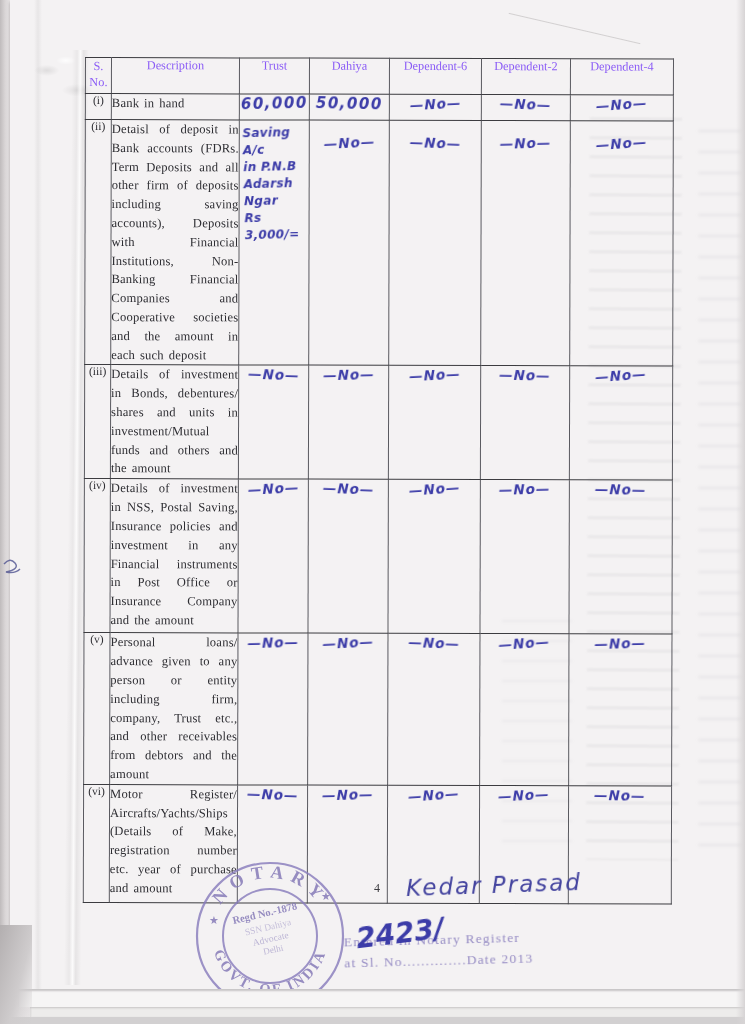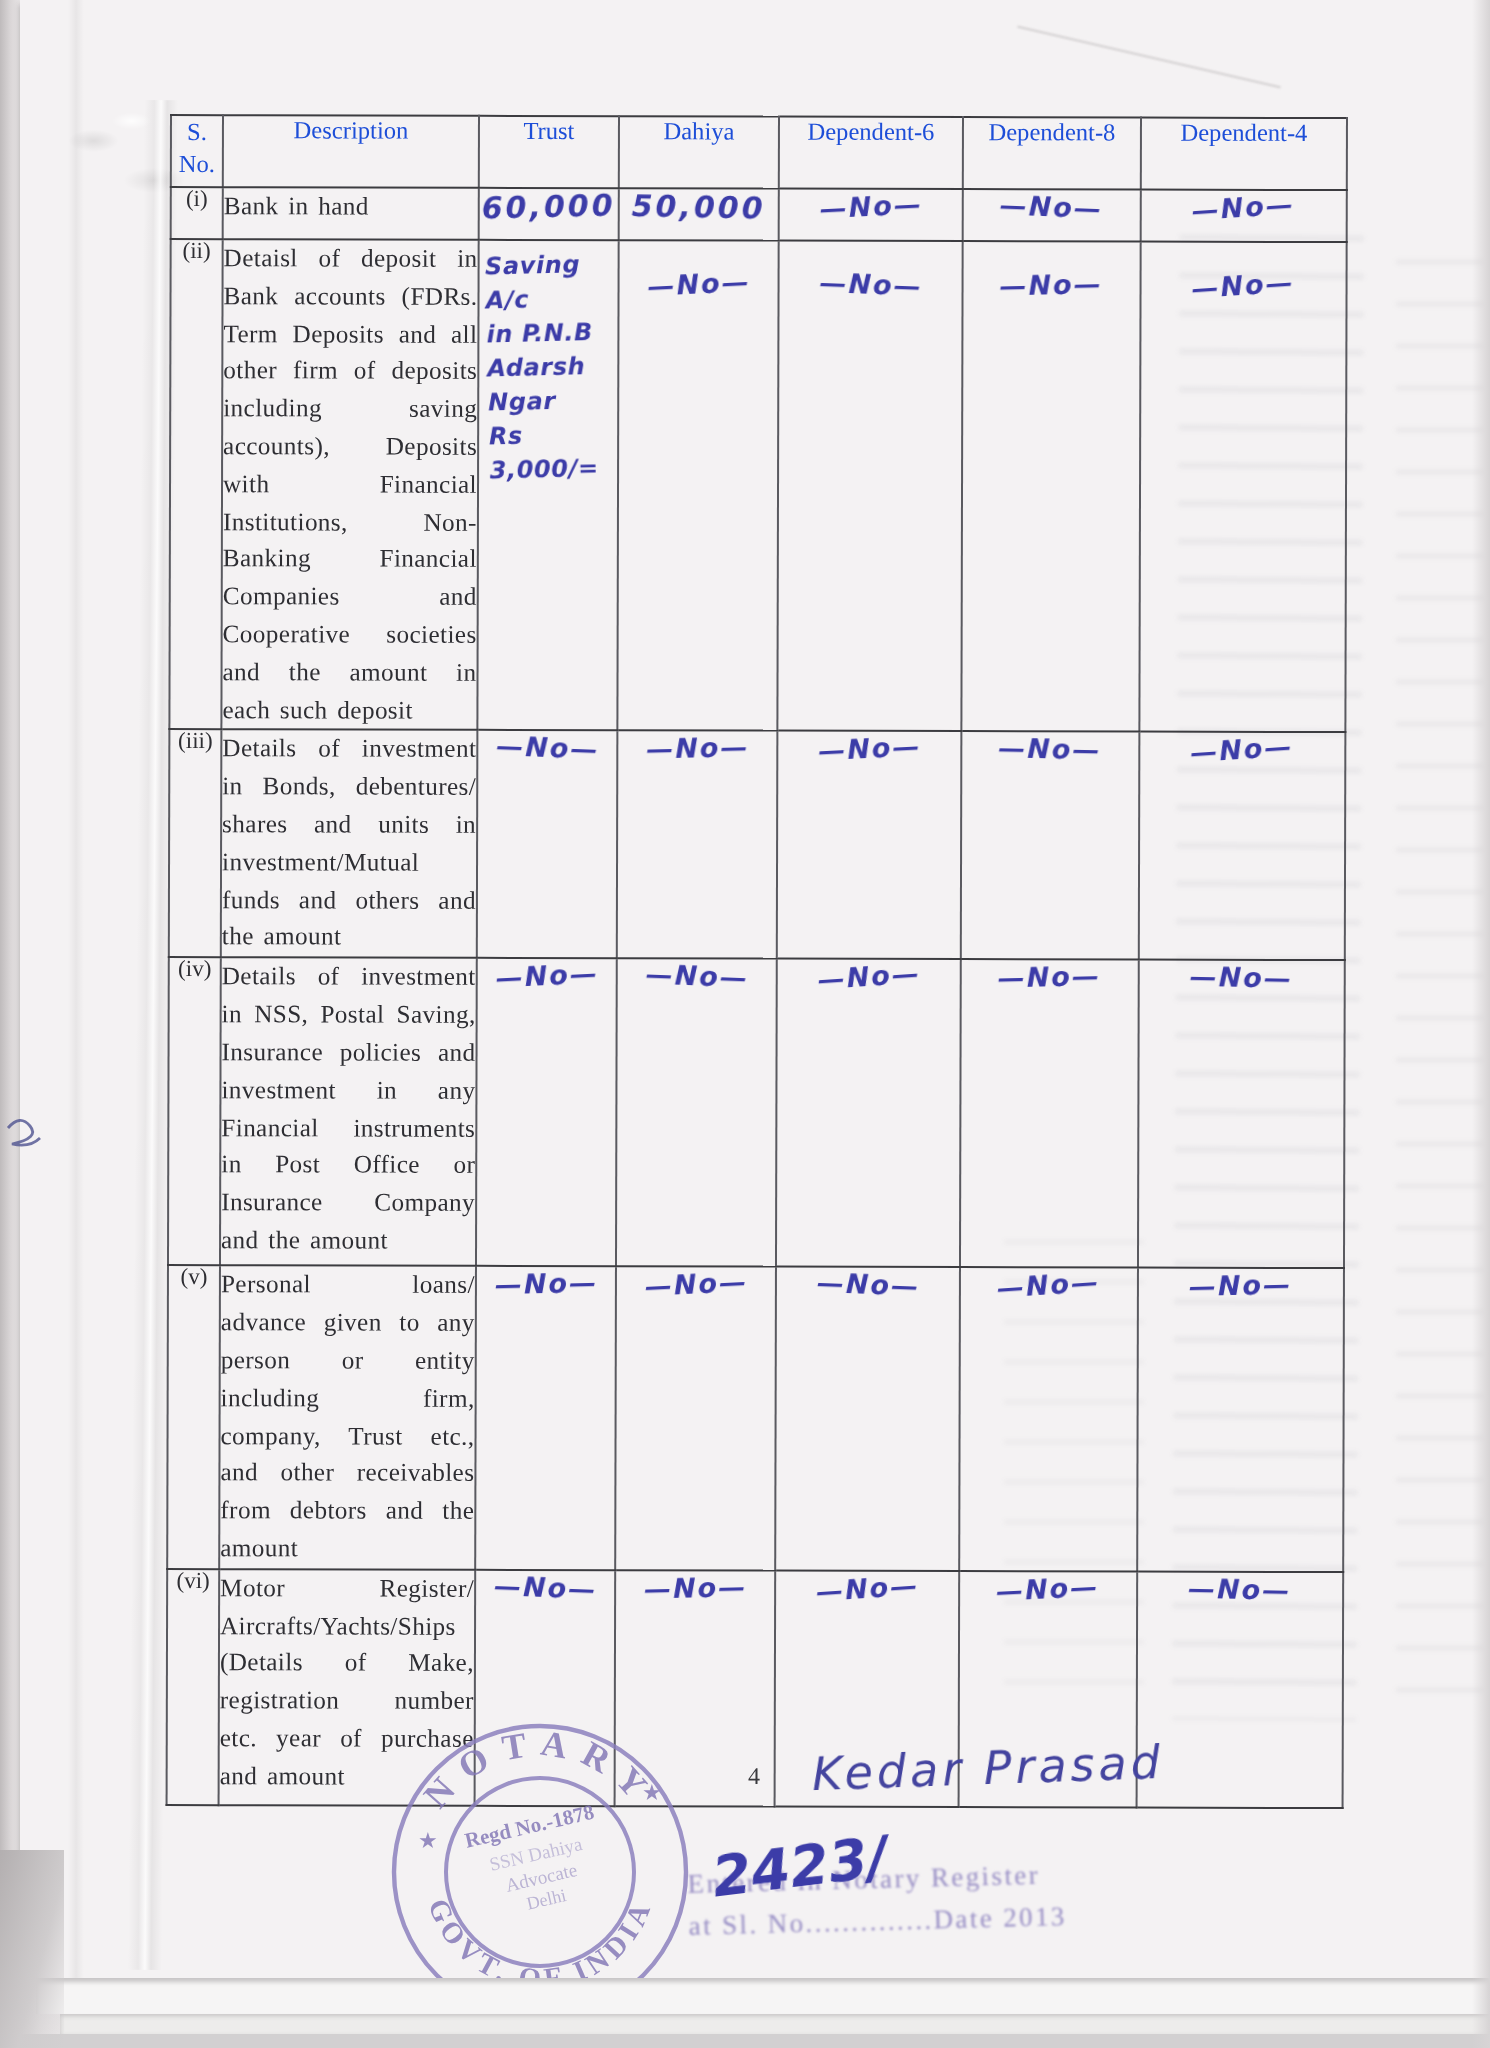--- a/index.html
+++ b/index.html
@@ -43,21 +43,21 @@
     filter:blur(1.4px);}
   .edge-mark{position:absolute;left:2px;top:556px;width:22px;height:22px;}
   .edge-mark path{stroke:#4f5390;stroke-width:1.4;fill:none;opacity:.8;}
 
   
   table.decl{position:absolute;left:85px;top:57px;border-collapse:collapse;table-layout:fixed;
     width:588px;transform:rotate(.15deg);transform-origin:top left;}
   table.decl td,table.decl th{border:1px solid #5a5a60;border-top:1.4px solid #3c3c40;
     border-bottom:1.4px solid #3c3c40;padding:0;vertical-align:top;}
   table.decl{border:1.8px solid #333338;}
-  th{font-weight:normal;font-size:12.3px;color:#1d4ed8;text-align:center;padding-top:3px;line-height:15px;}
+  th{font-weight:normal;font-size:12.3px;color:#8b5cf6;text-align:center;padding-top:3px;line-height:15px;}
   th.sno-h{line-height:16px;}
   td.sno{font-size:11.5px;color:#2e2e33;text-align:center;padding-top:3px;}
   td.desc{font-size:12.6px;line-height:18.8px;color:#2e2e33;text-align:justify;
     padding:2px 5px 2px 4px;word-spacing:1.5px;letter-spacing:.2px;}
   td.val{text-align:center;vertical-align:middle;}
   td.val.top{vertical-align:top;padding-top:13px;}
   td.val.selfbank{vertical-align:top;text-align:left;padding:4px 2px 0 4px;}
   tr.rh-head{height:36px;} tr.rh-i{height:26px;} tr.rh-ii{height:226px;}
   tr.rh-iii{height:114px;} tr.rh-iv{height:154px;} tr.rh-v{height:132px;} tr.rh-vi{height:118px;}
 
@@ -121,21 +121,21 @@
         <col style="width:89px">
         <col style="width:103px">
     </colgroup>
     <tbody>
         <tr class="rh-head">
       <th class="sno-h">S. No.</th>
       <th>Description</th>
       <th>Trust</th>
       <th>Dahiya</th>
       <th>Dependent-6</th>
-      <th>Dependent-8</th>
+      <th>Dependent-2</th>
       <th>Dependent-4</th>
     </tr>
     <tr class="rh-i">
       <td class="sno">(i)</td>
       <td class="desc">Bank in hand</td>
       <td class="val"><span class="hw amount tc">60,000</span></td>
       <td class="val"><span class="hw amount td2">50,000</span></td>
       <td class="val"><span class="hw ta">—No—</span></td>
       <td class="val"><span class="hw tb">—No—</span></td>
       <td class="val"><span class="hw te">—No—</span></td>

